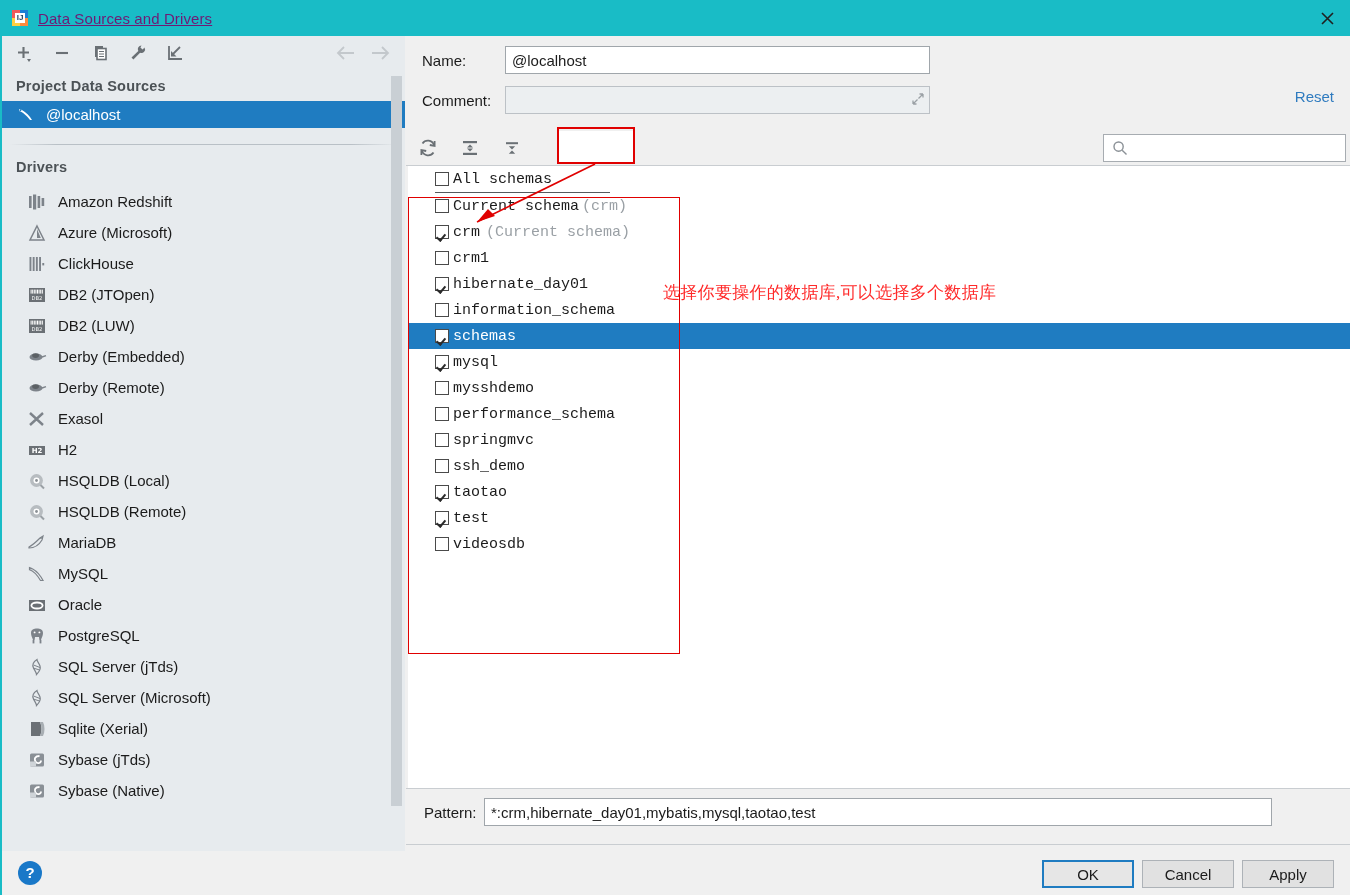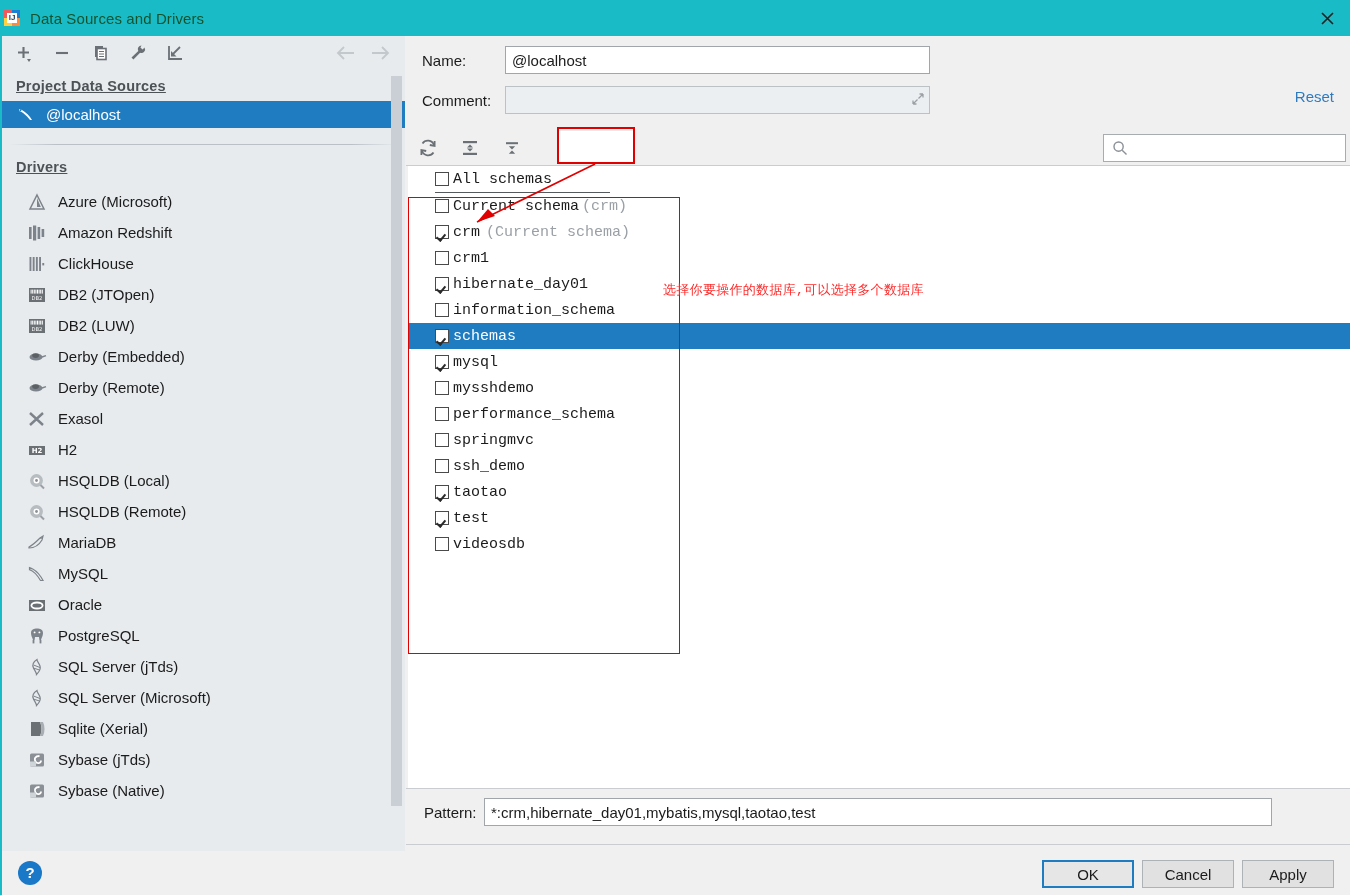--- a/index.html
+++ b/index.html
@@ -16,31 +16,31 @@
   
   #window { position: relative; width: 1350px; height: 895px; background: #f0f0f0; }
 
   
   #titlebar {
     position: absolute; left: 0; top: 0; width: 1350px; height: 36px;
     background: #19bcc6;
     display: flex; align-items: center;
   }
   #app-icon {
-    width: 16px; height: 16px; margin-left: 4px; margin-right: 10px;
+    width: 16px; height: 16px; margin-left: 12px; margin-right: 10px;
     position: relative; flex: 0 0 auto;
   }
   #app-icon .q1 { position:absolute; left:0; top:0; width:8px; height:8px; background:#f05a5a; }
   #app-icon .q2 { position:absolute; left:8px; top:0; width:8px; height:8px; background:#1b7fd4; }
   #app-icon .q3 { position:absolute; left:0; top:8px; width:8px; height:8px; background:#ffd042; }
   #app-icon .q4 { position:absolute; left:8px; top:8px; width:8px; height:8px; background:#ff8a3d; }
   #app-icon .bar { position:absolute; left:3px; top:3px; width:10px; height:10px; background:#fff;
      font-size:8px; color:#1b3a5c; text-align:center; line-height:10px; font-weight:bold;}
   #window-title {
-    color: #14532d; font-size: 15px; letter-spacing: 0.1px;
+    color: #701a75; font-size: 15px; letter-spacing: 0.1px; text-decoration: underline;
   }
   #close-btn {
     position: absolute; right: 0; top: 0; width: 46px; height: 36px;
     display: flex; align-items: center; justify-content: center;
     cursor: pointer;
   }
 
   
   #left-panel {
     position: absolute; left: 0; top: 36px; width: 405px; height: 815px;
@@ -58,21 +58,21 @@
   }
   #left-toolbar .nav-group {
     position: absolute; right: 12px; top: 4px; display: flex; gap: 12px;
   }
   #left-toolbar .nav-btn {
     width: 24px; height: 26px; display: flex; align-items: center; justify-content: center;
     cursor: pointer;
   }
   .section-header {
     font-weight: bold; font-size: 14.5px; color: #4c5256;
-    padding: 8px 0 7px 14px; letter-spacing: 0.2px; text-decoration: underline;
+    padding: 8px 0 7px 14px; letter-spacing: 0.2px;
   }
   #ds-list { }
   .ds-row {
     height: 27px; display: flex; align-items: center; padding-left: 14px;
     cursor: pointer;
   }
   .ds-row.selected { background: #1f7cc1; }
   .ds-row .ds-icon { width: 20px; height: 20px; margin-right: 10px; display:flex; align-items:center; justify-content:center; }
   .ds-row .ds-label { font-size: 15px; color: #1b1b1b; }
   .ds-row.selected .ds-label { color: #ffffff; }
@@ -239,21 +239,21 @@
     position: absolute; left: 559px; top: 131px; width: 74px; height: 31px;
     background: #ffffff; z-index: 39;
   }
   #ann-box-list {
     position: absolute; left: 408px; top: 197px; width: 272px; height: 457px;
     border: 1.6px solid #e00000; pointer-events: none; z-index: 40;
   }
   #ann-arrow { position: absolute; left: 455px; top: 160px; z-index: 41; pointer-events: none; }
   #ann-text {
     position: absolute; left: 663px; top: 281px; color: #ff2a2a;
-    font-family: Liberation Mono, monospace; font-size: 13px; z-index: 41;
+    font-family: Liberation Serif, serif; font-size: 17px; z-index: 41;
     white-space: nowrap; letter-spacing: 0.3px;
   }
 </style>
 </head>
 <body>
 
 <div id="window">
 
   <div id="titlebar">
     <div id="app-icon">
@@ -333,36 +333,36 @@
     </div>
 
     <div id="ds-separator"></div>
 
     <div class="section-header" style="padding-top:14px;">Drivers</div>
 
     <div id="drivers-list">
         <div class="driver-row">
           <span class="dv-icon">
             <svg width="20" height="18" viewBox="0 0 20 18">
-        <path d="M10 2 L17 16 L3 16 Z" fill="none" stroke="#7d838a" stroke-width="1.5"></path>
-        <path d="M10 5 L13.8 14 L10 14 Z" fill="#7d838a"></path>
-            </svg>
-          </span>
-          <span class="dv-label">Azure (Microsoft)</span>
-        </div>
-        <div class="driver-row">
-          <span class="dv-icon">
-            <svg width="20" height="18" viewBox="0 0 20 18">
         <rect x="2" y="3" width="2.6" height="12" fill="#7d838a"></rect>
         <rect x="6" y="1.5" width="3.2" height="15" fill="#7d838a"></rect>
         <rect x="10.6" y="3" width="2.6" height="12" fill="#7d838a"></rect>
         <rect x="14.6" y="5" width="2.6" height="8" fill="#7d838a"></rect>
             </svg>
           </span>
           <span class="dv-label">Amazon Redshift</span>
+        </div>
+        <div class="driver-row">
+          <span class="dv-icon">
+            <svg width="20" height="18" viewBox="0 0 20 18">
+        <path d="M10 2 L17 16 L3 16 Z" fill="none" stroke="#7d838a" stroke-width="1.5"></path>
+        <path d="M10 5 L13.8 14 L10 14 Z" fill="#7d838a"></path>
+            </svg>
+          </span>
+          <span class="dv-label">Azure (Microsoft)</span>
         </div>
         <div class="driver-row">
           <span class="dv-icon">
             <svg width="20" height="18" viewBox="0 0 20 18">
         <rect x="2.5" y="2" width="1.9" height="14" fill="#7d838a"></rect>
         <rect x="5.7" y="2" width="1.9" height="14" fill="#7d838a"></rect>
         <rect x="8.9" y="2" width="1.9" height="14" fill="#7d838a"></rect>
         <rect x="12.1" y="2" width="1.9" height="14" fill="#7d838a"></rect>
         <rect x="15.3" y="8" width="1.9" height="2.4" fill="#7d838a"></rect>
             </svg>

